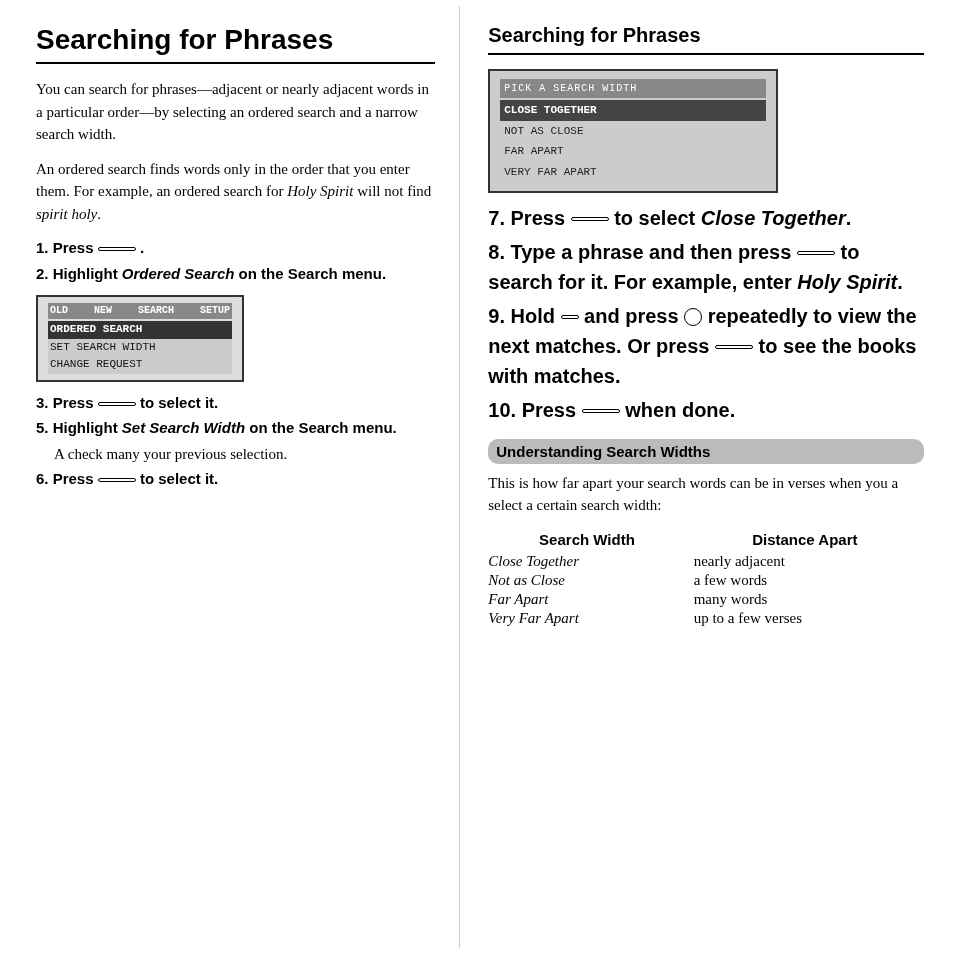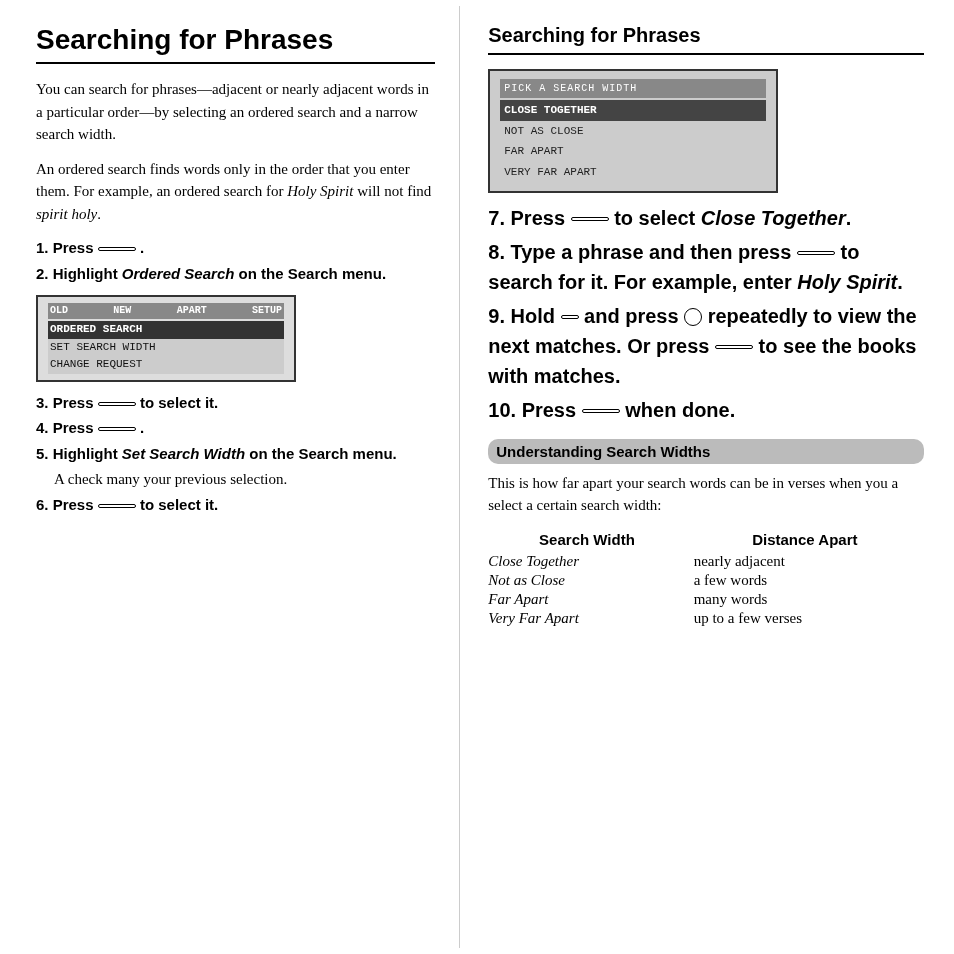--- a/index.html
+++ b/index.html
@@ -106,21 +106,21 @@
       font-size: 10px;
       background: #fff;
       vertical-align: middle;
       text-align: center;
     }
     .screen-img {
       border: 2px solid #333;
       background: #ddd;
       padding: 6px 10px;
       margin: 10px 0;
-      width: 260px;
+      width: 208px;
       font-family: 'Courier New', monospace;
       font-size: 11px;
       line-height: 1.6;
     }
     .screen-row {
       color: #222;
       background: #bbb;
       padding: 0 2px;
     }
     .screen-row.highlight {
@@ -248,40 +248,34 @@
       <li>
         <span>2. </span>
         <span>Highlight <em>Ordered Search</em> on the Search menu.</span>
       </li>
     </ol>
 
     <div class="screen-img">
       <div class="screen-top-bar">
         <span>OLD</span>
         <span>NEW</span>
-        <span>APART</span>
+        <span>SEARCH</span>
         <span>SETUP</span>
       </div>
       <div class="screen-row highlight">ORDERED SEARCH</div>
       <div class="screen-row normal">SET SEARCH WIDTH</div>
       <div class="screen-row normal">CHANGE REQUEST</div>
     </div>
 
     <ol class="steps" start="3">
       <li>
         <span>3. </span>
         <span>Press </span>
         <span class="btn-shape"></span>
         <span> to select it.</span>
-      </li>
-      <li>
-        <span>4. </span>
-        <span>Press </span>
-        <span class="btn-shape"></span>
-        <span>.</span>
       </li>
       <li>
         <span>5. </span>
         <span>Highlight <em>Set Search Width</em> on the Search menu.</span>
       </li>
       <li class="sub-note">
         <span>A check many your previous selection.</span>
       </li>
       <li>
         <span>6. </span>

